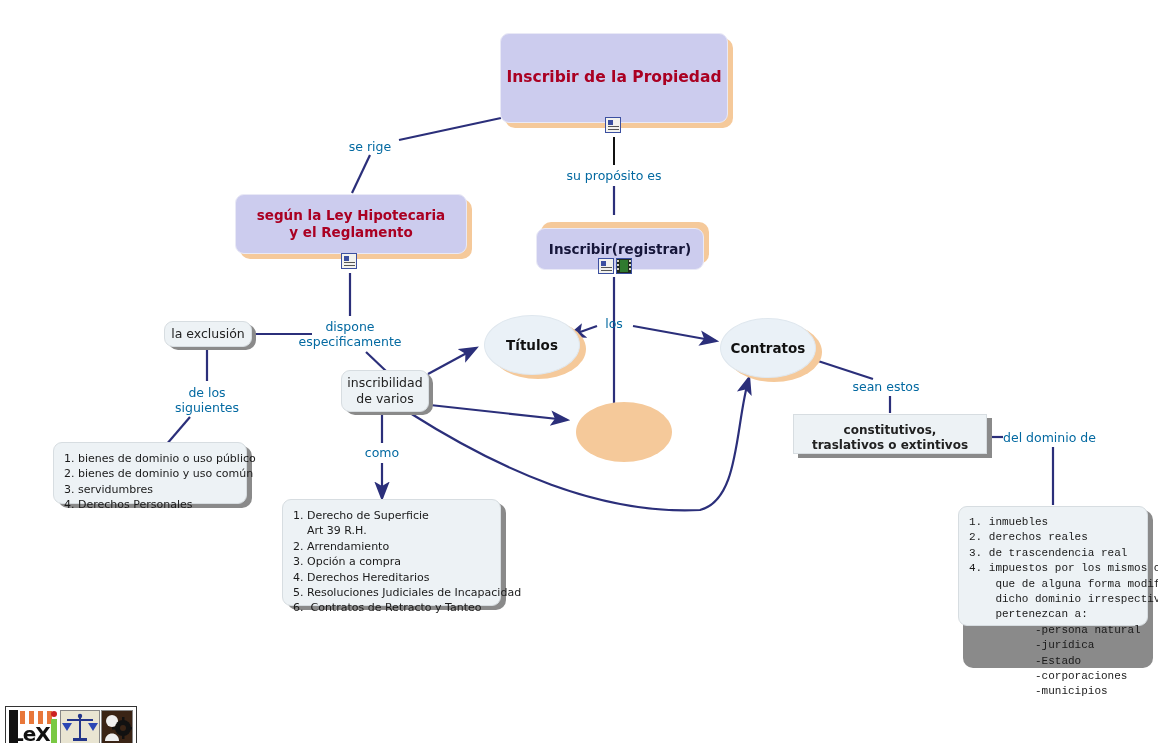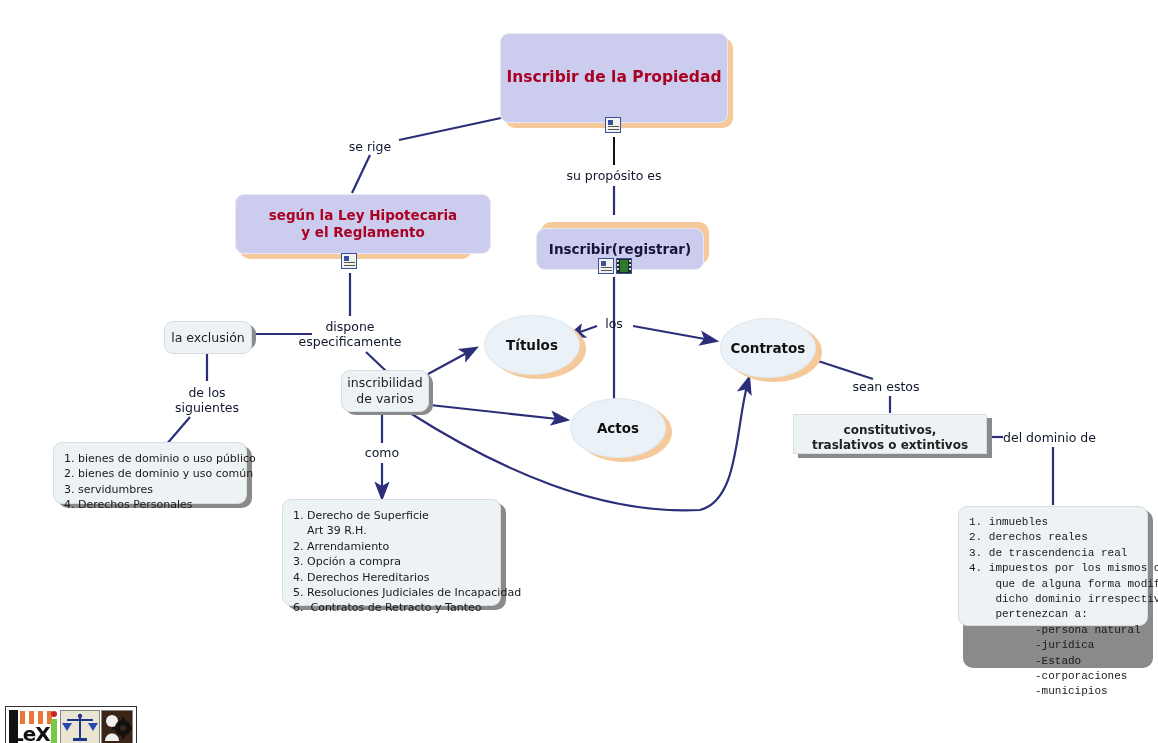--- a/index.html
+++ b/index.html
@@ -104,21 +104,21 @@
     line-height: 1.40;
   }
   .node-list .li {
     white-space: pre;
   }
 
   
   .edge-label {
     position: absolute;
     font-size: 12.5px;
-    color: #0f172a;
+    color: #0369a1;
     text-align: center;
     line-height: 1.2;
     white-space: pre;
     z-index: 6;
     background: transparent;
   }
 
   
   .icon-bar {
     position: absolute;
@@ -313,57 +313,54 @@
 
   <div class="shadow-orange" style="left:505px; top:38px; width:228px; height:90px;"></div>
   <div class="node node-purple" style="left:500px; top:33px; width:228px; height:90px; font-size:15.5px;">
     <span>Inscribir de la Propiedad</span>
   </div>
   <div class="icon-bar" style="left:605px; top:117px;">
     <span class="mini-icon doc"></span>
   </div>
 
   <div class="shadow-orange" style="left:240px; top:199px; width:232px; height:60px;"></div>
-  <div class="node node-purple" style="left:235px; top:194px; width:256px; height:60px; font-size:13.5px; white-space:pre;align-items:center;">
+  <div class="node node-purple" style="left:235px; top:194px; width:232px; height:60px; font-size:13.5px; white-space:pre;align-items:center;">
     <span>según la Ley Hipotecaria
 y el Reglamento</span>
   </div>
   <div class="icon-bar" style="left:341px; top:253px;">
     <span class="mini-icon doc"></span>
   </div>
 
   <div class="shadow-orange" style="left:541px; top:222px; width:168px; height:42px;"></div>
   <div class="node node-purple" style="left:536px; top:228px; width:168px; height:42px; font-size:13.5px; color:#16163a;">
     <span>Inscribir(registrar)</span>
   </div>
   <div class="icon-bar" style="left:598px; top:258px;">
     <span class="mini-icon doc"></span>
     <span class="mini-icon film"></span>
   </div>
 
   <div class="shadow-grey" style="left:168px; top:324px; width:88px; height:26px;"></div>
-  <div class="node node-grey" style="left:164px; top:321px; width:88px; height:33px; font-size:12.5px;">
+  <div class="node node-grey" style="left:164px; top:321px; width:88px; height:26px; font-size:12.5px;">
     <span>la exclusión</span>
   </div>
 
   <div class="shadow-grey" style="left:345px; top:373px; width:88px; height:42px;"></div>
   <div class="node node-grey" style="left:341px; top:370px; width:88px; height:42px; font-size:12.5px; white-space:pre;">
     <span>inscribilidad
 de varios</span>
   </div>
 
   <div class="shadow-ellipse" style="left:490px; top:319px; width:96px; height:60px;"></div>
   <div class="node node-ellipse" style="left:484px; top:315px; width:96px; height:60px; font-size:13.5px;">
     <span>Títulos</span>
   </div>
 
   <div class="shadow-ellipse" style="left:576px; top:402px; width:96px; height:60px;"></div>
-  <div class="node node-ellipse" style="left:570px; top:398px; width:96px; height:60px; font-size:13.5px;">
-    <span>Actos</span>
-  </div>
 
   <div class="shadow-ellipse" style="left:726px; top:322px; width:96px; height:60px;"></div>
   <div class="node node-ellipse" style="left:720px; top:318px; width:96px; height:60px; font-size:13.5px;">
     <span>Contratos</span>
   </div>
 
   <div class="shadow-grey-sq" style="left:798px; top:418px; width:194px; height:40px;"></div>
   <div class="node node-grey node-square" style="left:793px; top:414px; width:194px; height:40px; font-size:12px; font-weight:bold; white-space:pre;align-items:flex-end;">
     <span>constitutivos,
 traslativos o extintivos</span>

